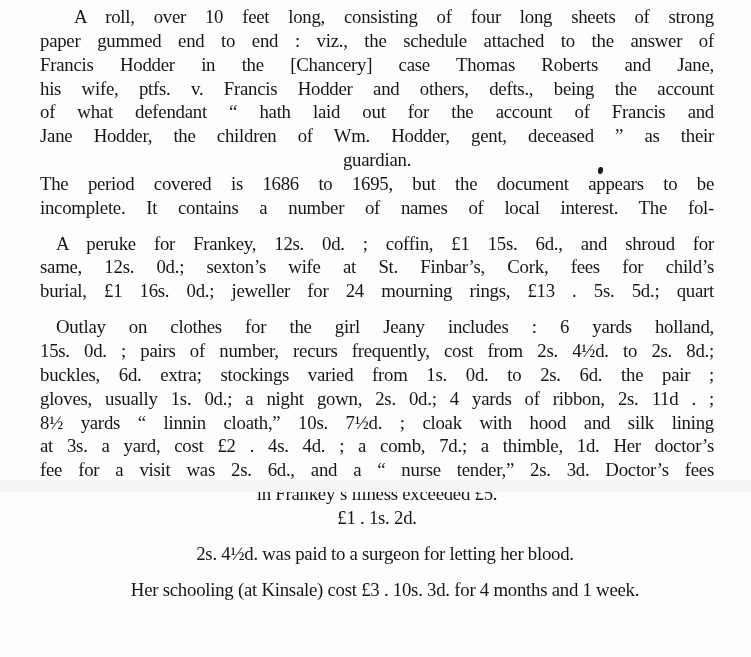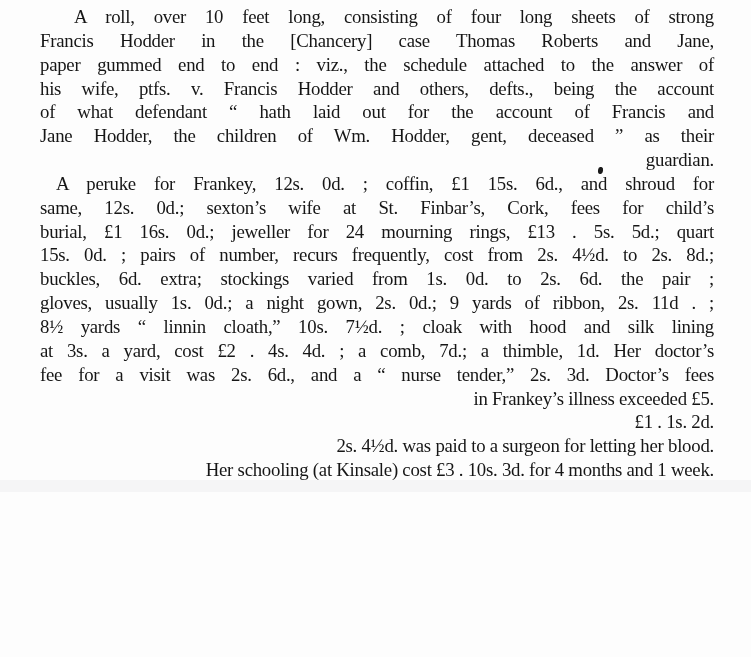--- a/index.html
+++ b/index.html
@@ -22,30 +22,30 @@
     font-size: 18.8px;
     letter-spacing: -0.25px;
     -webkit-font-smoothing: antialiased;
   }
   p.para { margin: 0; padding: 0; }
   .ln {
     display: block;
     height: 23.85px;
     line-height: 23.85px;
     white-space: nowrap;
-    text-align: right;
+    text-align: center;
   }
   
   .ln.jl {
     white-space: normal;
     text-align: justify;
     text-align-last: justify;
   }
   .ln.i-lg { text-indent: 34px; }
-  .ln.i-sm { text-indent: 16px; }
+  .ln.i-sm { text-indent: 16px; margin-top: 12px; }
   .ink-speck {
     position: absolute;
     left: 598px; top: 167px;
     width: 5px; height: 7px;
     background: #1a1a1a;
     border-radius: 40% 40% 50% 50%;
     transform: rotate(8deg);
   }
   .scan-edge-shadow {
     position: absolute;
@@ -55,41 +55,44 @@
   }
 </style>
 </head>
 <body>
 
 <div class="page">
   <div class="text-block">
 
     <p class="para">
       <span class="ln jl i-lg">A roll, over 10 feet long, consisting of four long sheets of strong</span>
+      <span class="ln jl">paper gummed end to end : viz., the schedule attached to the answer of</span>
       <span class="ln jl">Francis Hodder in the [Chancery] case Thomas Roberts and Jane,</span>
-      <span class="ln jl">paper gummed end to end : viz., the schedule attached to the answer of</span>
       <span class="ln jl">his wife, ptfs. v. Francis Hodder and others, defts., being the account</span>
       <span class="ln jl">of what defendant “ hath laid out for the account of Francis and</span>
       <span class="ln jl">Jane Hodder, the children of Wm. Hodder, gent, deceased ” as  their</span>
       <span class="ln">guardian.</span>
     </p>
 
     <p class="para">
+      <span class="ln jl">The period covered is 1686 to 1695, but the document appears to be</span>
+      <span class="ln jl">incomplete.  It contains a number of names of local interest.  The fol-</span>
     </p>
 
     <p class="para">
       <span class="ln jl i-sm">A peruke for Frankey, 12s. 0d. ; coffin, £1 15s. 6d., and shroud for</span>
       <span class="ln jl">same, 12s. 0d.;  sexton’s wife at St. Finbar’s, Cork, fees for child’s</span>
       <span class="ln jl">burial, £1 16s. 0d.; jeweller for 24 mourning rings, £13 . 5s. 5d.;  quart</span>
     </p>
 
     <p class="para">
+      <span class="ln jl i-sm">Outlay on clothes for the girl Jeany includes :  6 yards holland,</span>
       <span class="ln jl">15s. 0d. ;  pairs of number, recurs frequently, cost from 2s. 4½d. to 2s. 8d.;</span>
       <span class="ln jl">buckles, 6d. extra;  stockings varied from 1s. 0d. to 2s. 6d. the pair ;</span>
-      <span class="ln jl">gloves, usually 1s. 0d.; a night gown, 2s. 0d.; 9 yards of ribbon, 2s. 11d . ;</span>
+      <span class="ln jl">gloves, usually 1s. 0d.; a night gown, 2s. 0d.; 4 yards of ribbon, 2s. 11d . ;</span>
       <span class="ln jl">8½ yards “ linnin cloath,” 10s. 7½d. ; cloak with hood and silk lining</span>
       <span class="ln jl">at 3s. a yard, cost £2 . 4s. 4d. ;  a comb, 7d.; a thimble, 1d. Her doctor’s</span>
       <span class="ln jl">fee for a visit was 2s. 6d., and a “ nurse tender,” 2s. 3d.  Doctor’s fees</span>
       <span class="ln">in Frankey’s illness exceeded £5.</span>
     </p>
 
     <p class="para">
       <span class="ln">£1 . 1s. 2d.</span>
     </p>
 

